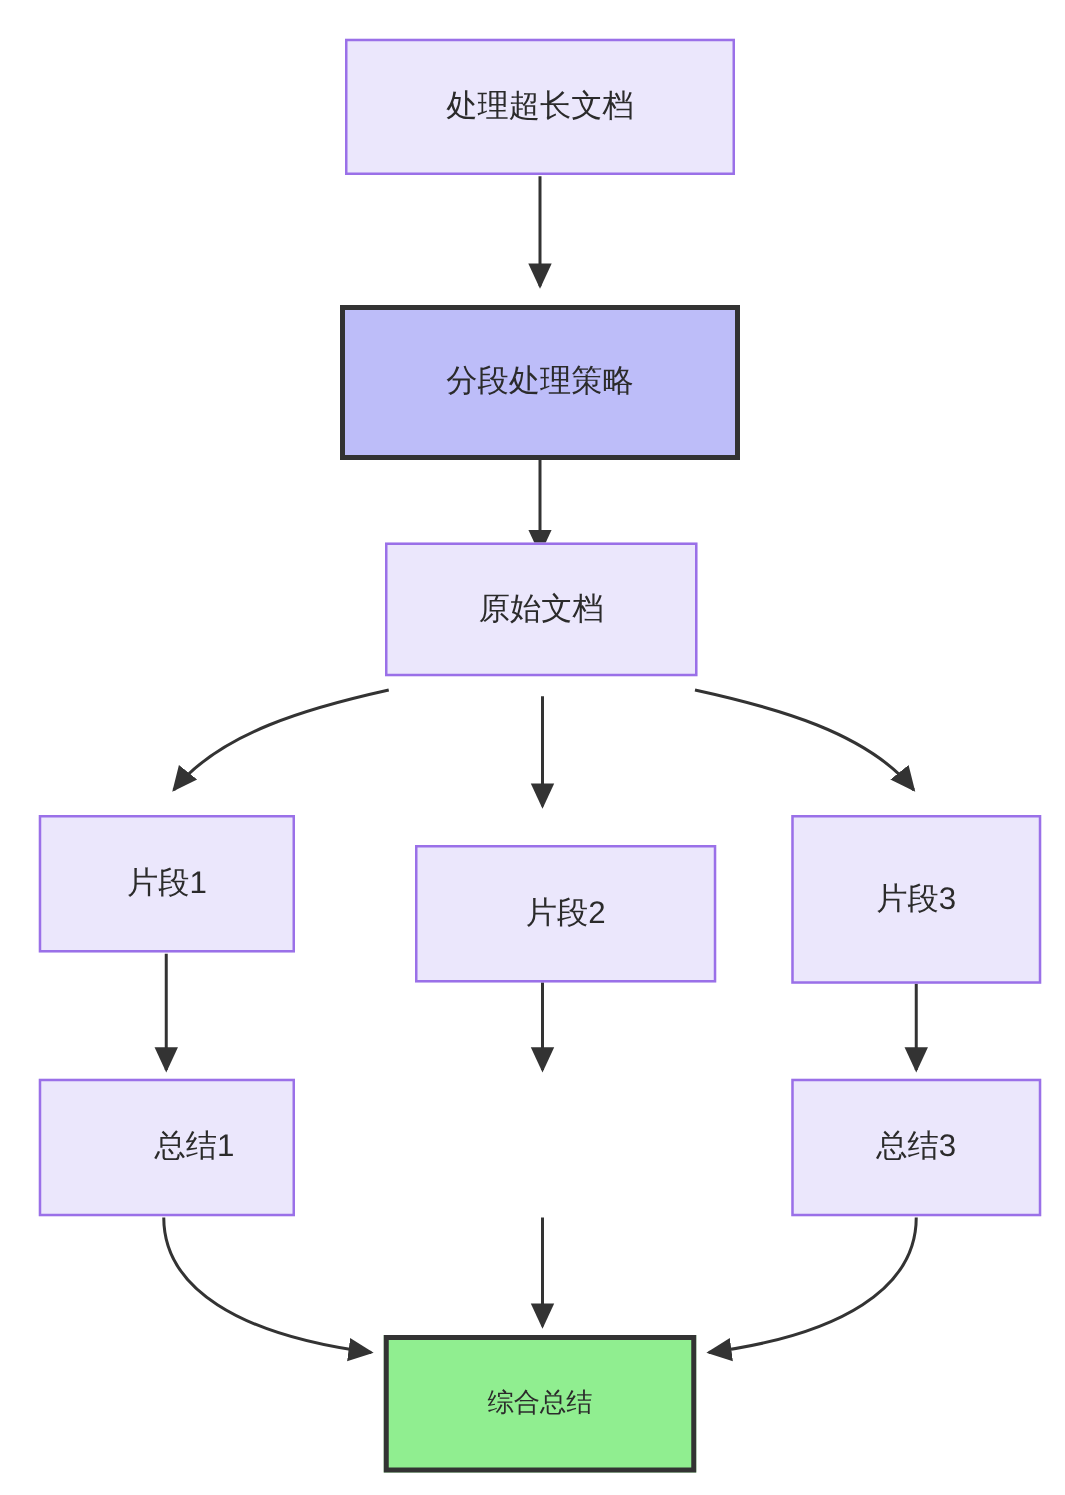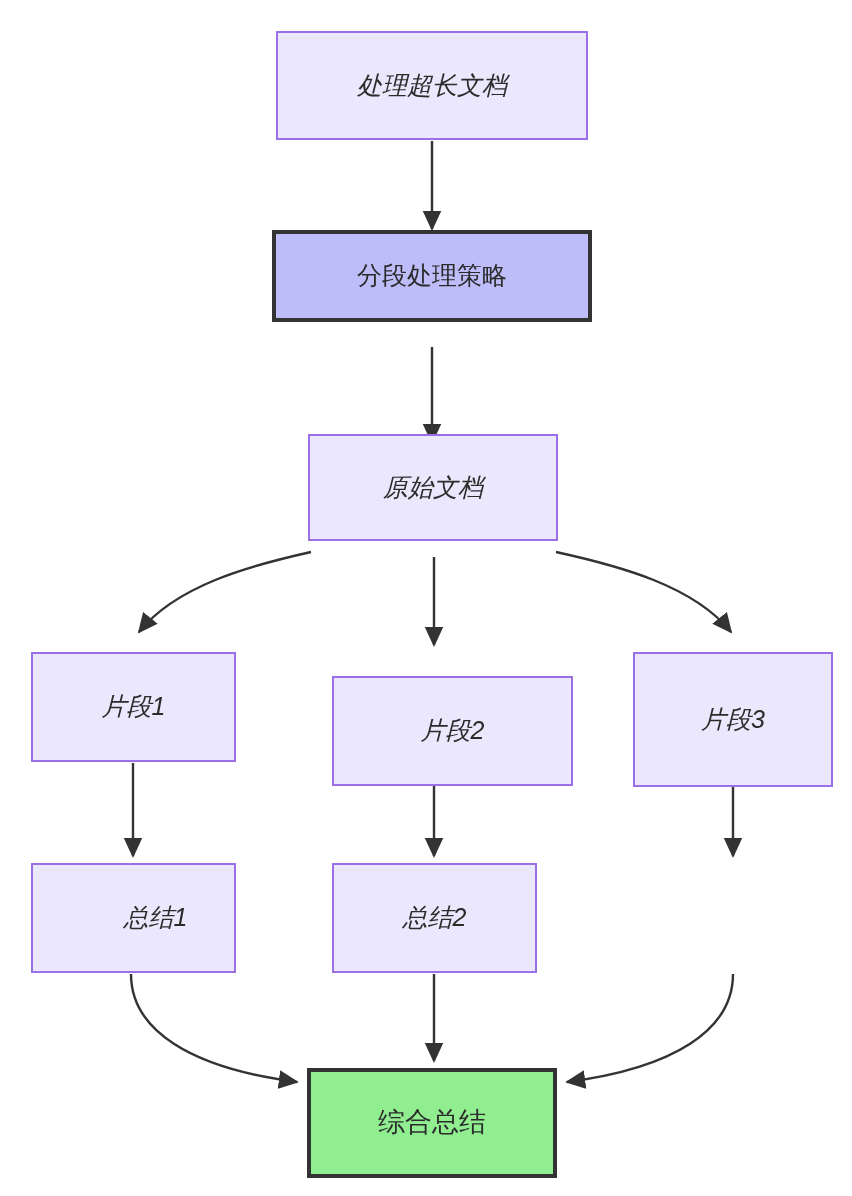--- a/index.html
+++ b/index.html
@@ -37,33 +37,32 @@
     align-items: center;
     justify-content: center;
     text-align: center;
     line-height: 1.25;
   }
   .node-normal {
     background: #ebe7fc;
     border: 2px solid #9a70e8;
     color: #2b2b2b;
     font-size: 25px;
-    font-style: italic;
   }
   .node-highlight {
     background: #bdbdf9;
     border: 4px solid #333333;
     color: #2b2b2b;
     font-size: 25px;
   }
   .node-result {
     background: #90ee90;
     border: 4px solid #333333;
     color: #2b2b2b;
-    font-size: 27px;
+    font-size: 21px;
   }
   .node-label {
     display: block;
     white-space: nowrap;
   }
 </style>
 </head>
 <body>
 
 <div id="diagram">
@@ -90,21 +89,21 @@
       <path d="M131,974 C131,1030 190,1068 297,1082" marker-end="url(#arrowhead)"></path>
       <path d="M434,974 L434,1061" marker-end="url(#arrowhead)"></path>
       <path d="M733,974 C733,1030 674,1068 567,1082" marker-end="url(#arrowhead)"></path>
     </g>
   </svg>
 
   <div class="node node-normal" style="left:276px; top:31px; width:312px; height:109px;">
     <span class="node-label">处理超长文档</span>
   </div>
 
-  <div class="node node-highlight" style="left:272px; top:230px; width:320px; height:92px;">
+  <div class="node node-highlight" style="left:272px; top:244px; width:320px; height:124px;">
     <span class="node-label">分段处理策略</span>
   </div>
 
   <div class="node node-normal" style="left:308px; top:434px; width:250px; height:107px;">
     <span class="node-label">原始文档</span>
   </div>
 
   <div class="node node-normal" style="left:31px; top:652px; width:205px; height:110px;align-items:center;">
     <span class="node-label">片段1</span>
   </div>
@@ -114,22 +113,22 @@
   </div>
 
   <div class="node node-normal" style="left:633px; top:652px; width:200px; height:135px;">
     <span class="node-label">片段3</span>
   </div>
 
   <div class="node node-normal" style="left:31px; top:863px; width:205px; height:110px;padding-left:44px;">
     <span class="node-label">总结1</span>
   </div>
 
-  <div class="node node-normal" style="left:332px; top:863px; width:205px; height:110px;">
-    <span class="node-label">总结2</span>
+
+  <div class="node node-normal" style="left:633px; top:863px; width:200px; height:110px;">
+    <span class="node-label">总结3</span>
   </div>
-
 
   <div class="node node-result" style="left:307px; top:1068px; width:250px; height:110px;">
     <span class="node-label">综合总结</span>
   </div>
 
 </div>
 
 </body></html>

